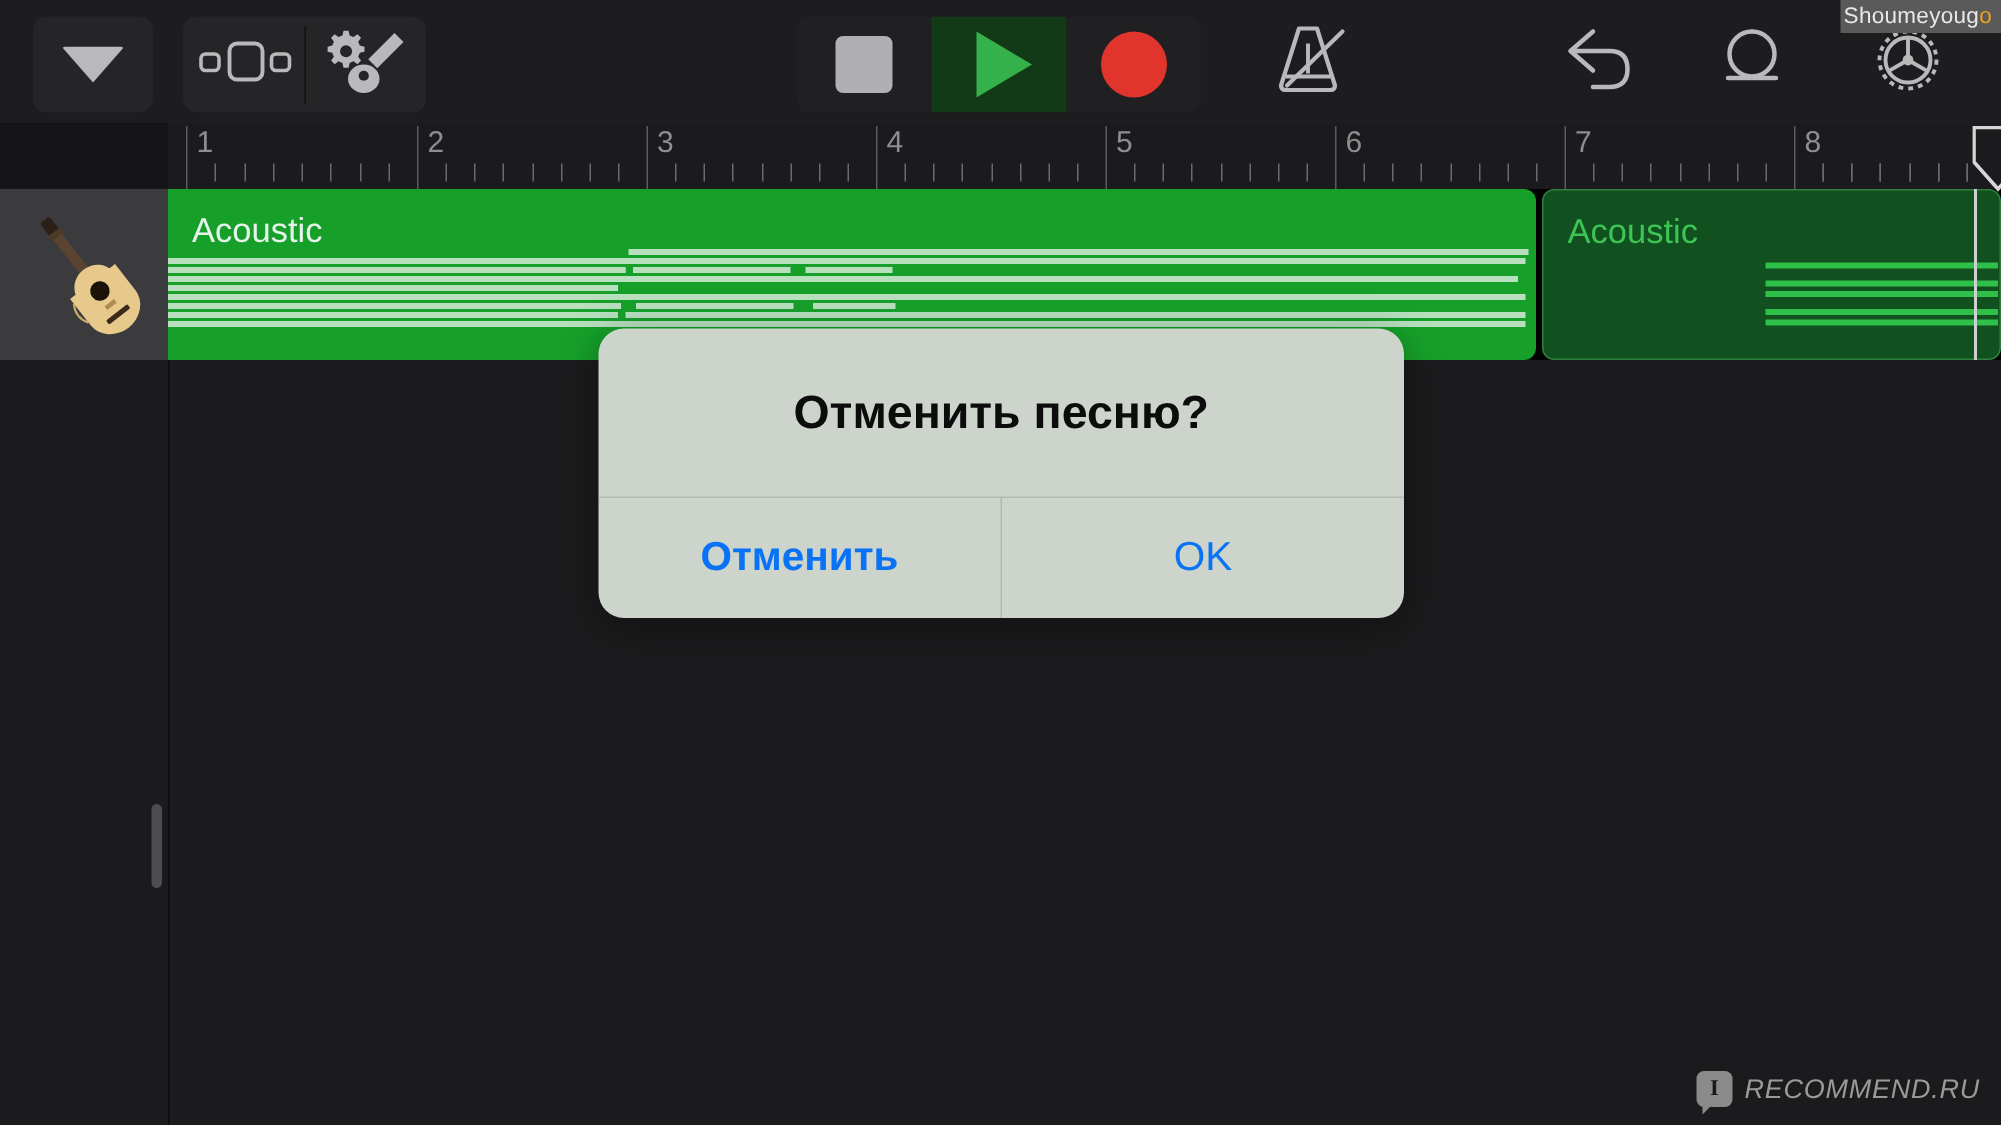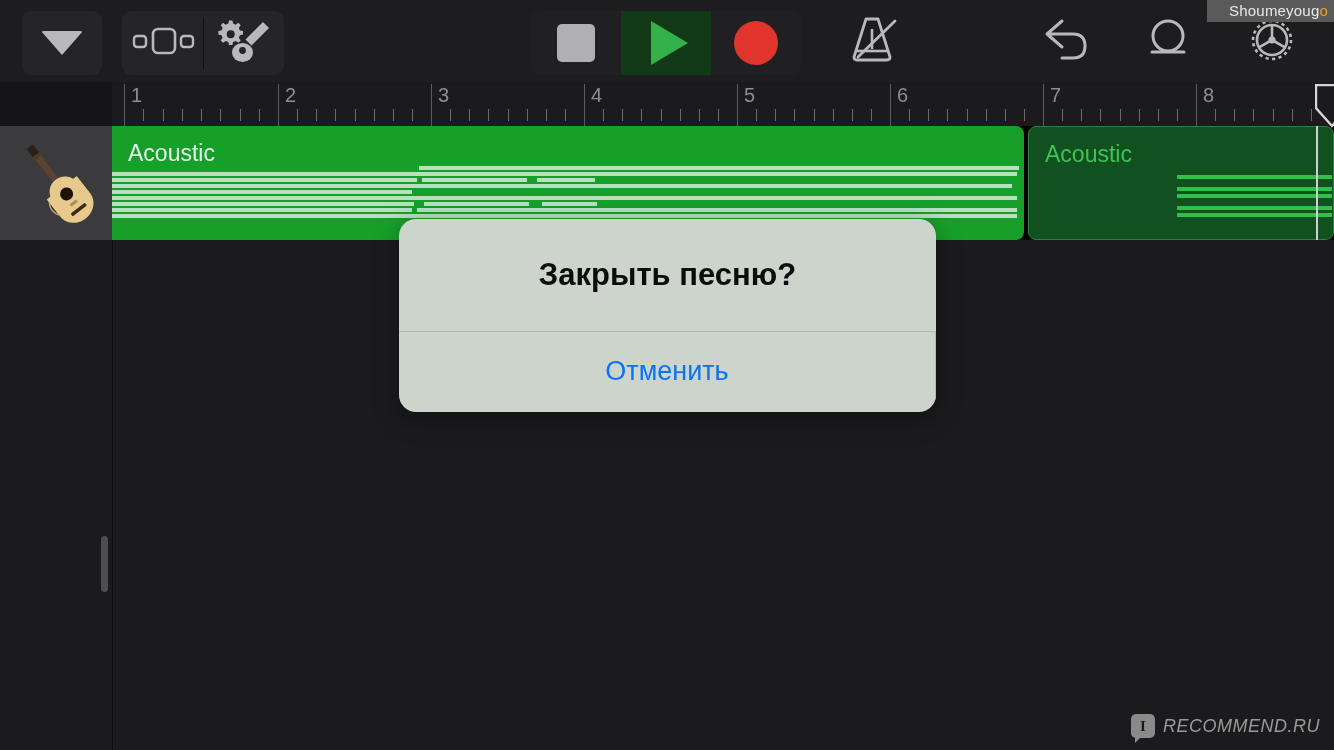--- a/index.html
+++ b/index.html
@@ -123,21 +123,21 @@
   #btn-loop { left: 1136px; top: 12px; width: 64px; height: 60px; }
   #btn-settings { left: 1240px; top: 12px; width: 64px; height: 60px; }
 
   
   #wm-top {
     position: absolute;
     right: 0px; top: 0px;
     background: #5a5a5a;
     color: #e8e8e8;
     font-size: 15px;
-    padding: 2px 6px 3px 22px;
+    padding: 2px 6px 3px 2px;
     letter-spacing: 0.2px;
     white-space: nowrap;
     margin-left: 28px;
   }
   #wm-top .accent { color: #f0a020; }
 
   
   #ruler {
     position: absolute;
     left: 112px; top: 82px;
@@ -306,21 +306,21 @@
     display: flex;
     align-items: center;
     justify-content: center;
     color: #0a72f5;
     font-size: 27px;
     cursor: pointer;
     background: transparent;
     border: none;
     font-family: "Liberation Sans", sans-serif;
   }
-  #btn-cancel { font-weight: normal; }
+  #btn-cancel { font-weight: bold; }
   #dialog-buttons .divider {
     width: 1px;
     background: #b2bab2;
   }
 
   
   #wm-bottom {
     position: absolute;
     right: 14px; bottom: 12px;
     display: flex;
@@ -593,25 +593,26 @@
           <div class="note" style="top: 79px; left: 148px; width: 155px;"></div>
           <div class="note" style="top: 86px; left: 148px; width: 155px;"></div>
         </div>
       <div id="region-right-edge"></div>
     </div>
   </div>
 
   <div id="dialog-overlay">
     <div id="dialog">
       <div id="dialog-body">
-        <p id="dialog-title">Закрыть песню?</p>
+        <p id="dialog-title">Отменить песню?</p>
       </div>
       <div id="dialog-buttons">
         <button class="dlg-btn" id="btn-cancel">Отменить</button>
         <div class="divider"></div>
+        <button class="dlg-btn" id="btn-ok">OK</button>
       </div>
     </div>
   </div>
 
   <div id="wm-bottom">
     <span class="wm-logo">I</span>
     <span class="wm-text">RECOMMEND.RU</span>
   </div>
 
 </div>

